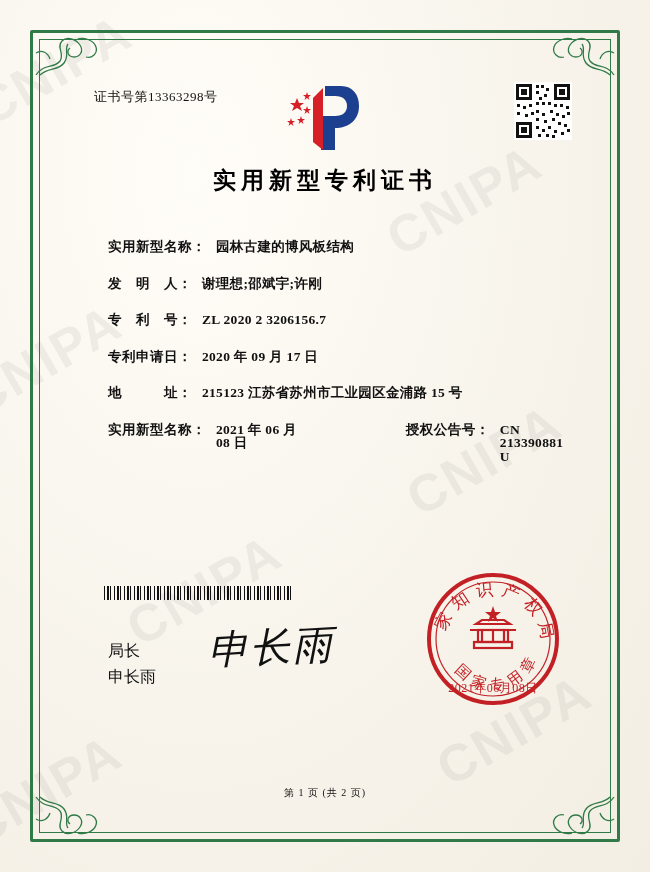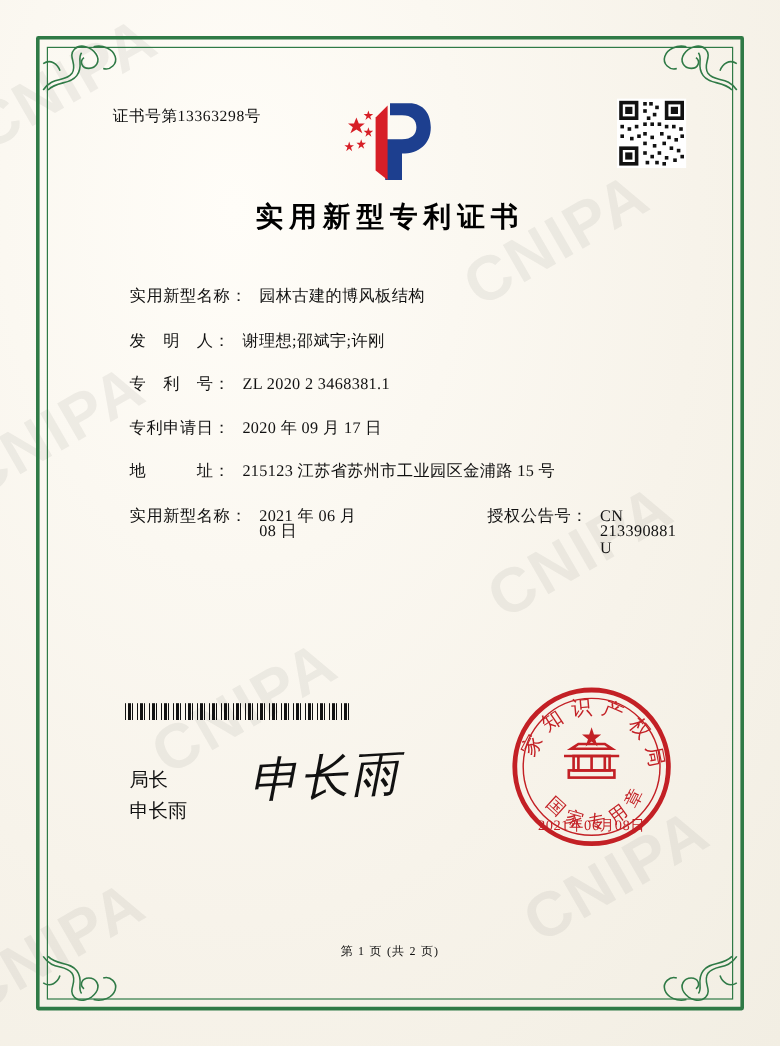--- a/index.html
+++ b/index.html
@@ -120,20 +120,21 @@
     left: 48px;
     right: 20px;
     top: 180px;
     font-size: 13.5px;
     line-height: 1;
   }
   .field-row {
     display: flex;
     align-items: baseline;
     margin-bottom: 23px;
+    font-weight: bold;
   }
   .f-label {
     flex: 0 0 auto;
     letter-spacing: 0.5px;
     color: #111;
   }
   .f-value {
     margin-left: 10px;
     color: #111;
     letter-spacing: 0.3px;
@@ -355,21 +356,21 @@
       <div class="field-row">
         <span class="f-label">实用新型名称：</span>
         <span class="f-value">园林古建的博风板结构</span>
       </div>
       <div class="field-row">
         <span class="f-label">发　明　人：</span>
         <span class="f-value">谢理想;邵斌宇;许刚</span>
       </div>
       <div class="field-row">
         <span class="f-label">专　利　号：</span>
-        <span class="f-value">ZL 2020 2 3468381.1</span>
+        <span class="f-value">ZL 2020 2 3206156.7</span>
       </div>
       <div class="field-row">
         <span class="f-label">专利申请日：</span>
         <span class="f-value">2020 年 09 月 17 日</span>
       </div>
       <div class="field-row">
         <span class="f-label">地　　　址：</span>
         <span class="f-value">215123 江苏省苏州市工业园区金浦路 15 号</span>
       </div>
       <div class="field-row double">

